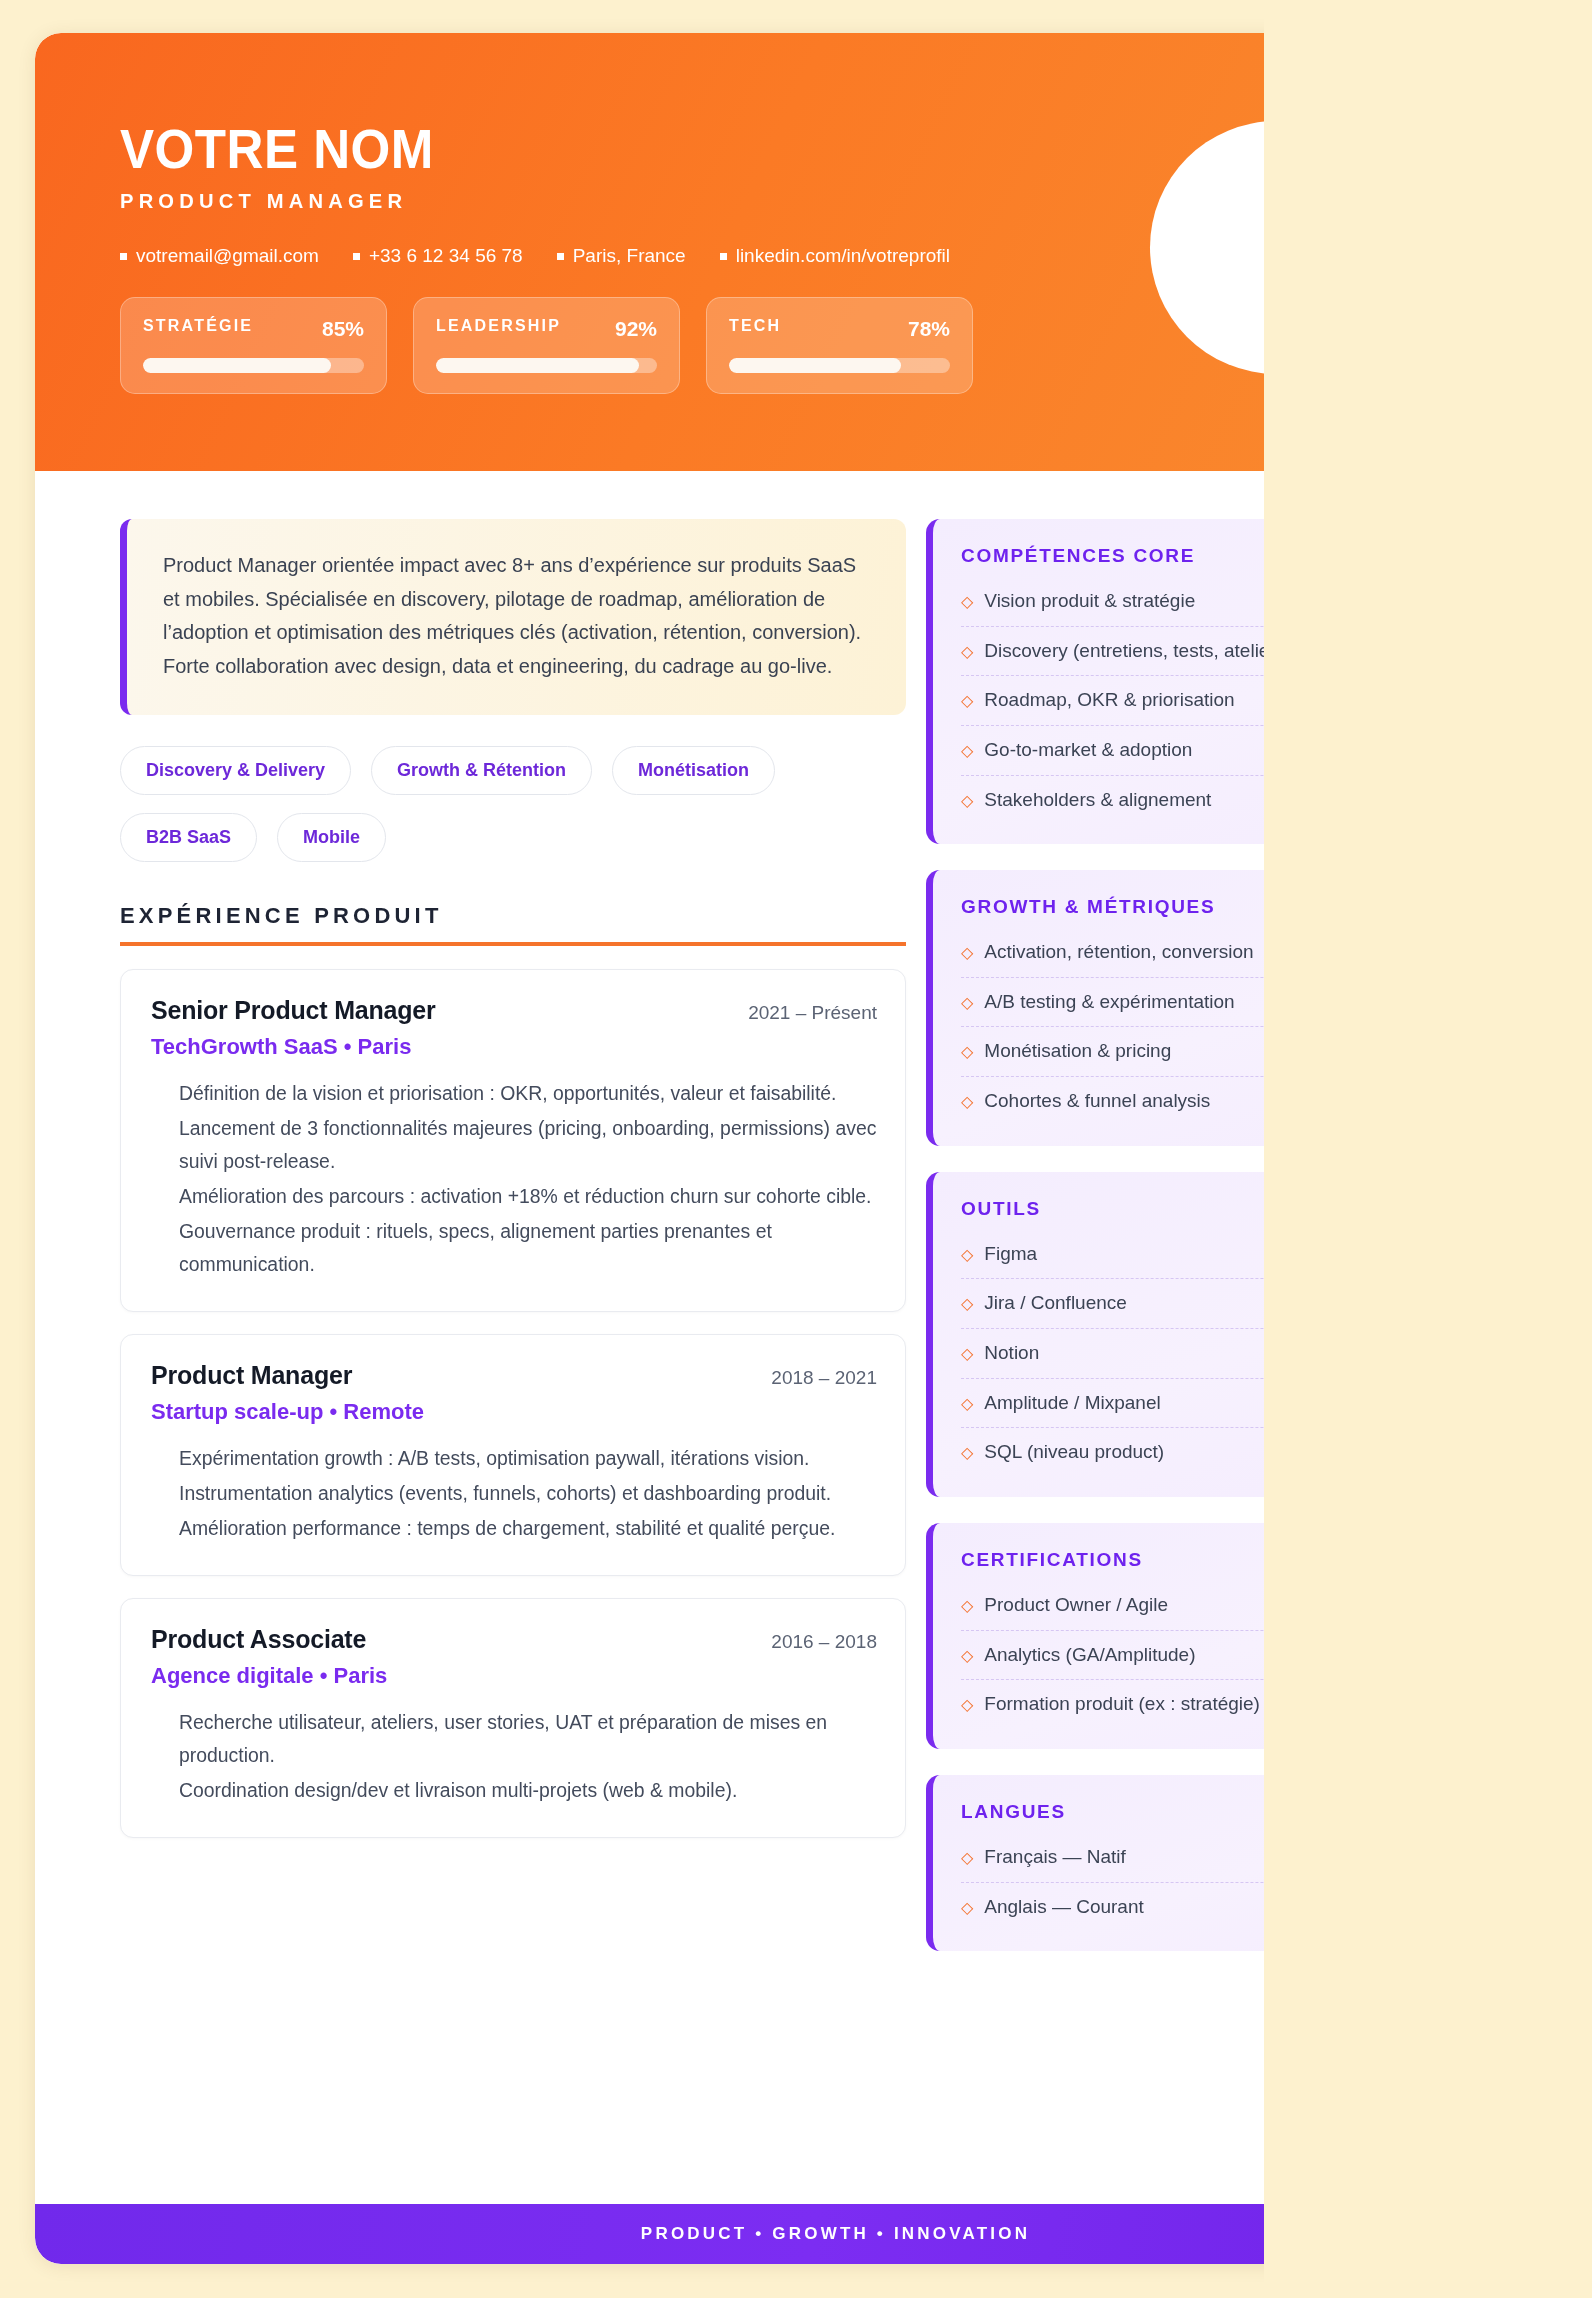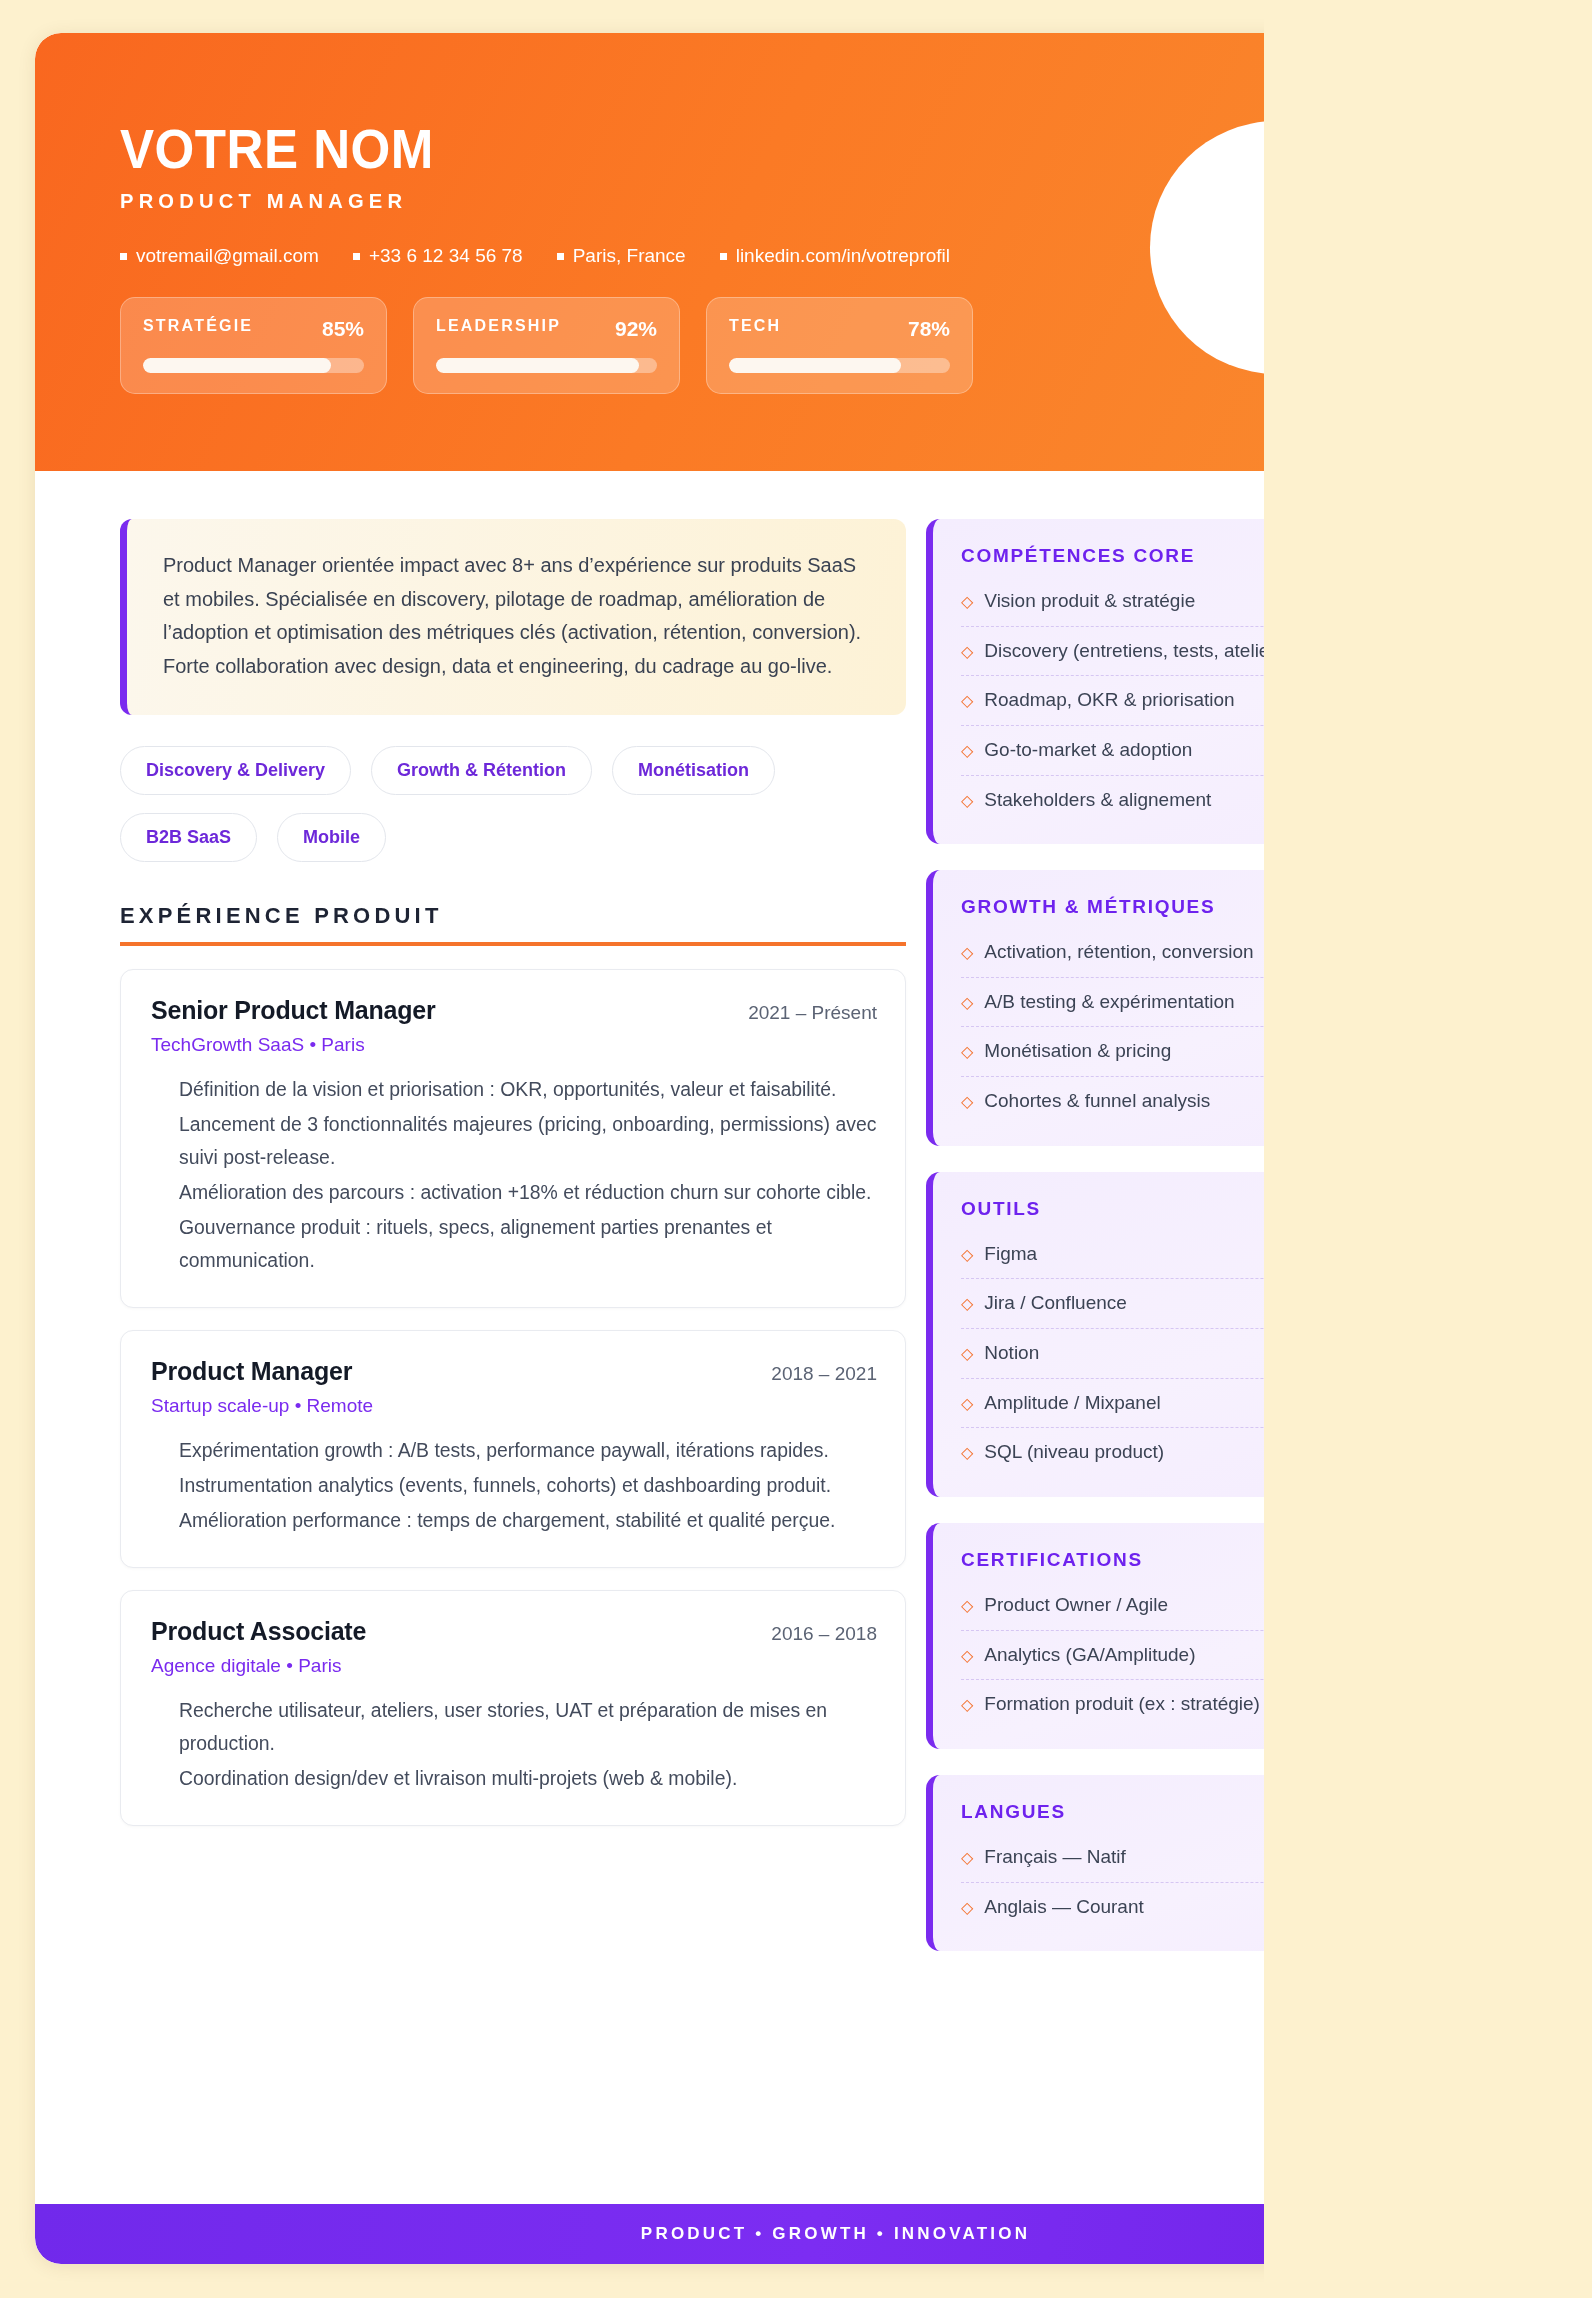--- a/index.html
+++ b/index.html
@@ -218,22 +218,22 @@
     color: #141A27;
     letter-spacing: -0.2px;
   }
   .exp-period {
     font-size: 19px;
     color: #5B6374;
     white-space: nowrap;
   }
   .exp-company {
     margin-top: 9px;
-    font-size: 19px;
-    font-weight: 400;
+    font-size: 22px;
+    font-weight: 700;
     color: #7A2BEF;
   }
   .exp-bullets {
     margin-top: 17px;
     padding-left: 28px;
     list-style: none;
   }
   .exp-bullets li {
     font-size: 19.4px;
     line-height: 1.7;
@@ -401,21 +401,21 @@
             </ul>
           </article>
 
           <article class="exp-card">
             <div class="exp-head">
               <span class="exp-role">Product Manager</span>
               <span class="exp-period">2018 – 2021</span>
             </div>
             <div class="exp-company">Startup scale-up • Remote</div>
             <ul class="exp-bullets">
-              <li>Expérimentation growth : A/B tests, performance paywall, itérations rapides.</li>
+              <li>Expérimentation growth : A/B tests, optimisation paywall, itérations vision.</li>
               <li>Instrumentation analytics (events, funnels, cohorts) et dashboarding produit.</li>
               <li>Amélioration performance : temps de chargement, stabilité et qualité perçue.</li>
             </ul>
           </article>
 
           <article class="exp-card">
             <div class="exp-head">
               <span class="exp-role">Product Associate</span>
               <span class="exp-period">2016 – 2018</span>
             </div>

